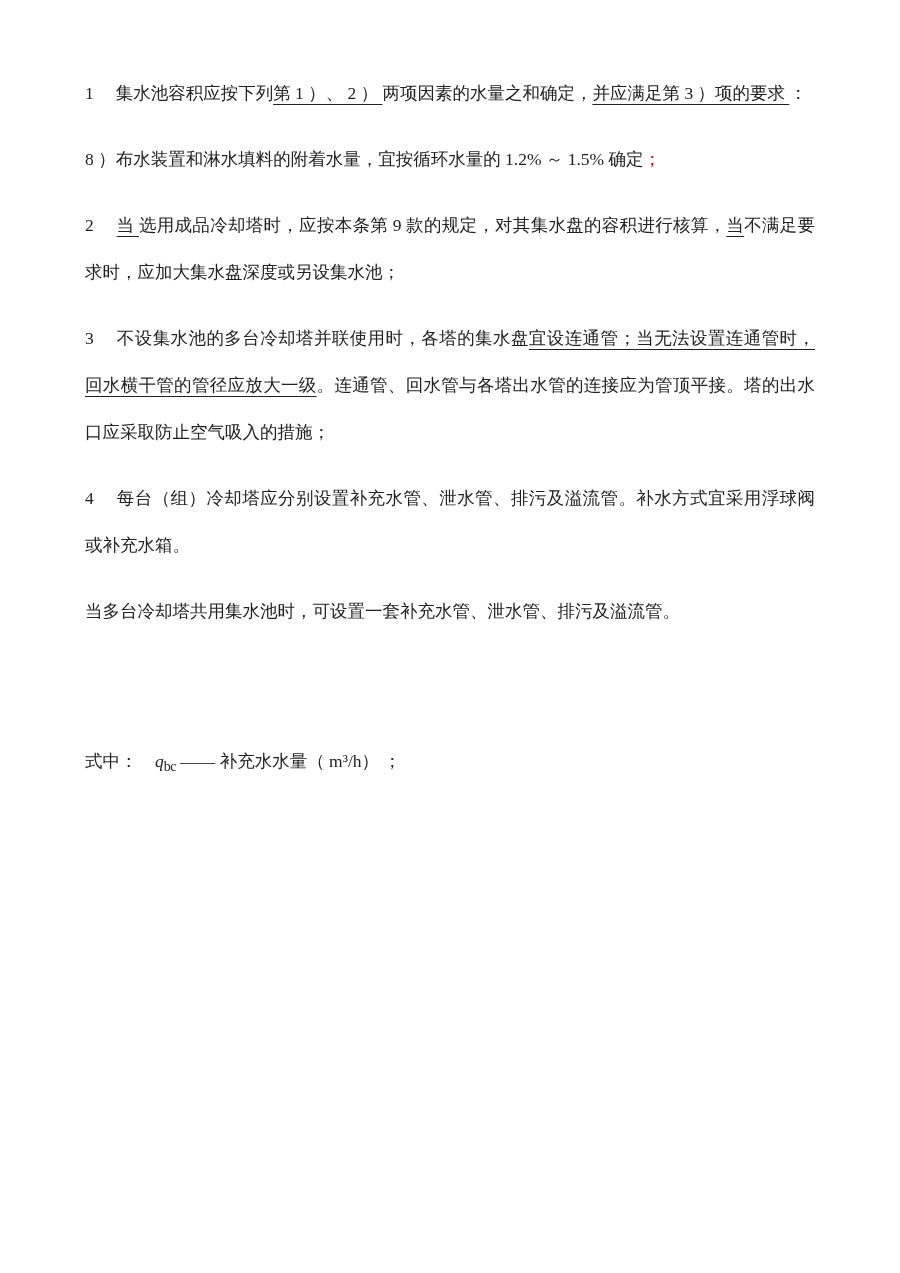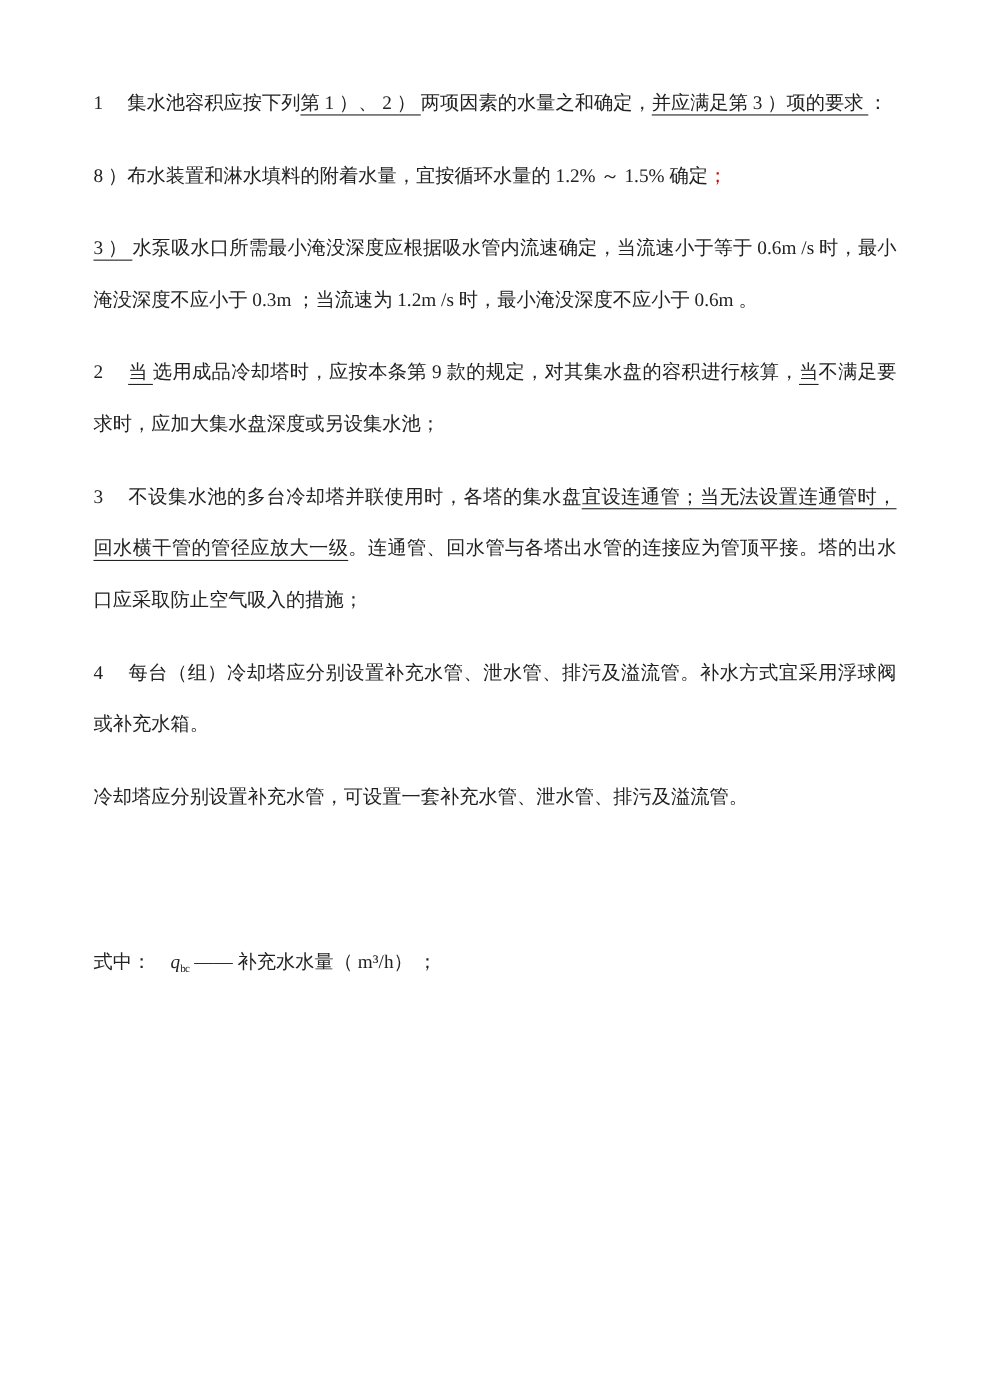--- a/index.html
+++ b/index.html
@@ -40,33 +40,32 @@
   .u {
     text-decoration: underline;
     text-underline-offset: 5px;
     text-decoration-thickness: 1.3px;
   }
   .red { color: #cc0000; }
   .i {
     font-style: italic;
   }
   .sub {
-    font-size: 10px;
+    font-size: 14px;
     vertical-align: -4px;
     letter-spacing: -0.5px;
   }
 </style>
 </head>
 <body>
 
 <div class="page">
   <div class="doc">
       <p class="para"><span>1　 集水池容积应按下列</span><span class="u">第 1 ）、 2 ） </span><span>两项因素的水量之和确定，</span><span class="u">并应满足第 3 ）项的要求 </span><span>：</span></p>
       <p class="para"><span>8 ）布水装置和淋水填料的附着水量，宜按循环水量的 1.2% ～ 1.5% 确定</span><span class="red">；</span></p>
-      <p class="para"><span class="u">3 ） </span><span> 水泵吸水口所需最小淹没深度应根据吸水管内流速确定，当流速小于等于 0.6m /s 时，最小淹没深度不应小于 0.3m ；当流速为 1.2m /s 时，最小淹没深度不应小于 0.6m 。</span></p>
       <p class="para"><span>2　 </span><span class="u">当 </span><span>选用成品冷却塔时，应按本条第 9 款的规定，对其集水盘的容积进行核算，</span><span class="u">当</span><span>不满足要求时，应加大集水盘深度或另设集水池；</span></p>
       <p class="para"><span>3　 不设集水池的多台冷却塔并联使用时，各塔的集水盘</span><span class="u">宜设连通管；当无法设置连通管时，回水横干管的管径应放大一级</span><span>。连通管、回水管与各塔出水管的连接应为管顶平接。塔的出水口应采取防止空气吸入的措施；</span></p>
       <p class="para"><span>4　 每台（组）冷却塔应分别设置补充水管、泄水管、排污及溢流管。补水方式宜采用浮球阀或补充水箱。</span></p>
-      <p class="para"><span>冷却塔应分别设置补充水管，可设置一套补充水管、泄水管、排污及溢流管。</span></p>
+      <p class="para"><span>当多台冷却塔共用集水池时，可设置一套补充水管、泄水管、排污及溢流管。</span></p>
       <p class="para formula-space"></p>
       <p class="para"><span>式中：　</span><span class="i">q</span><span class="sub">bc</span><span> —— 补充水水量（ m³/h） ；</span></p>
     </div>
 </div>
 
 </body></html>

